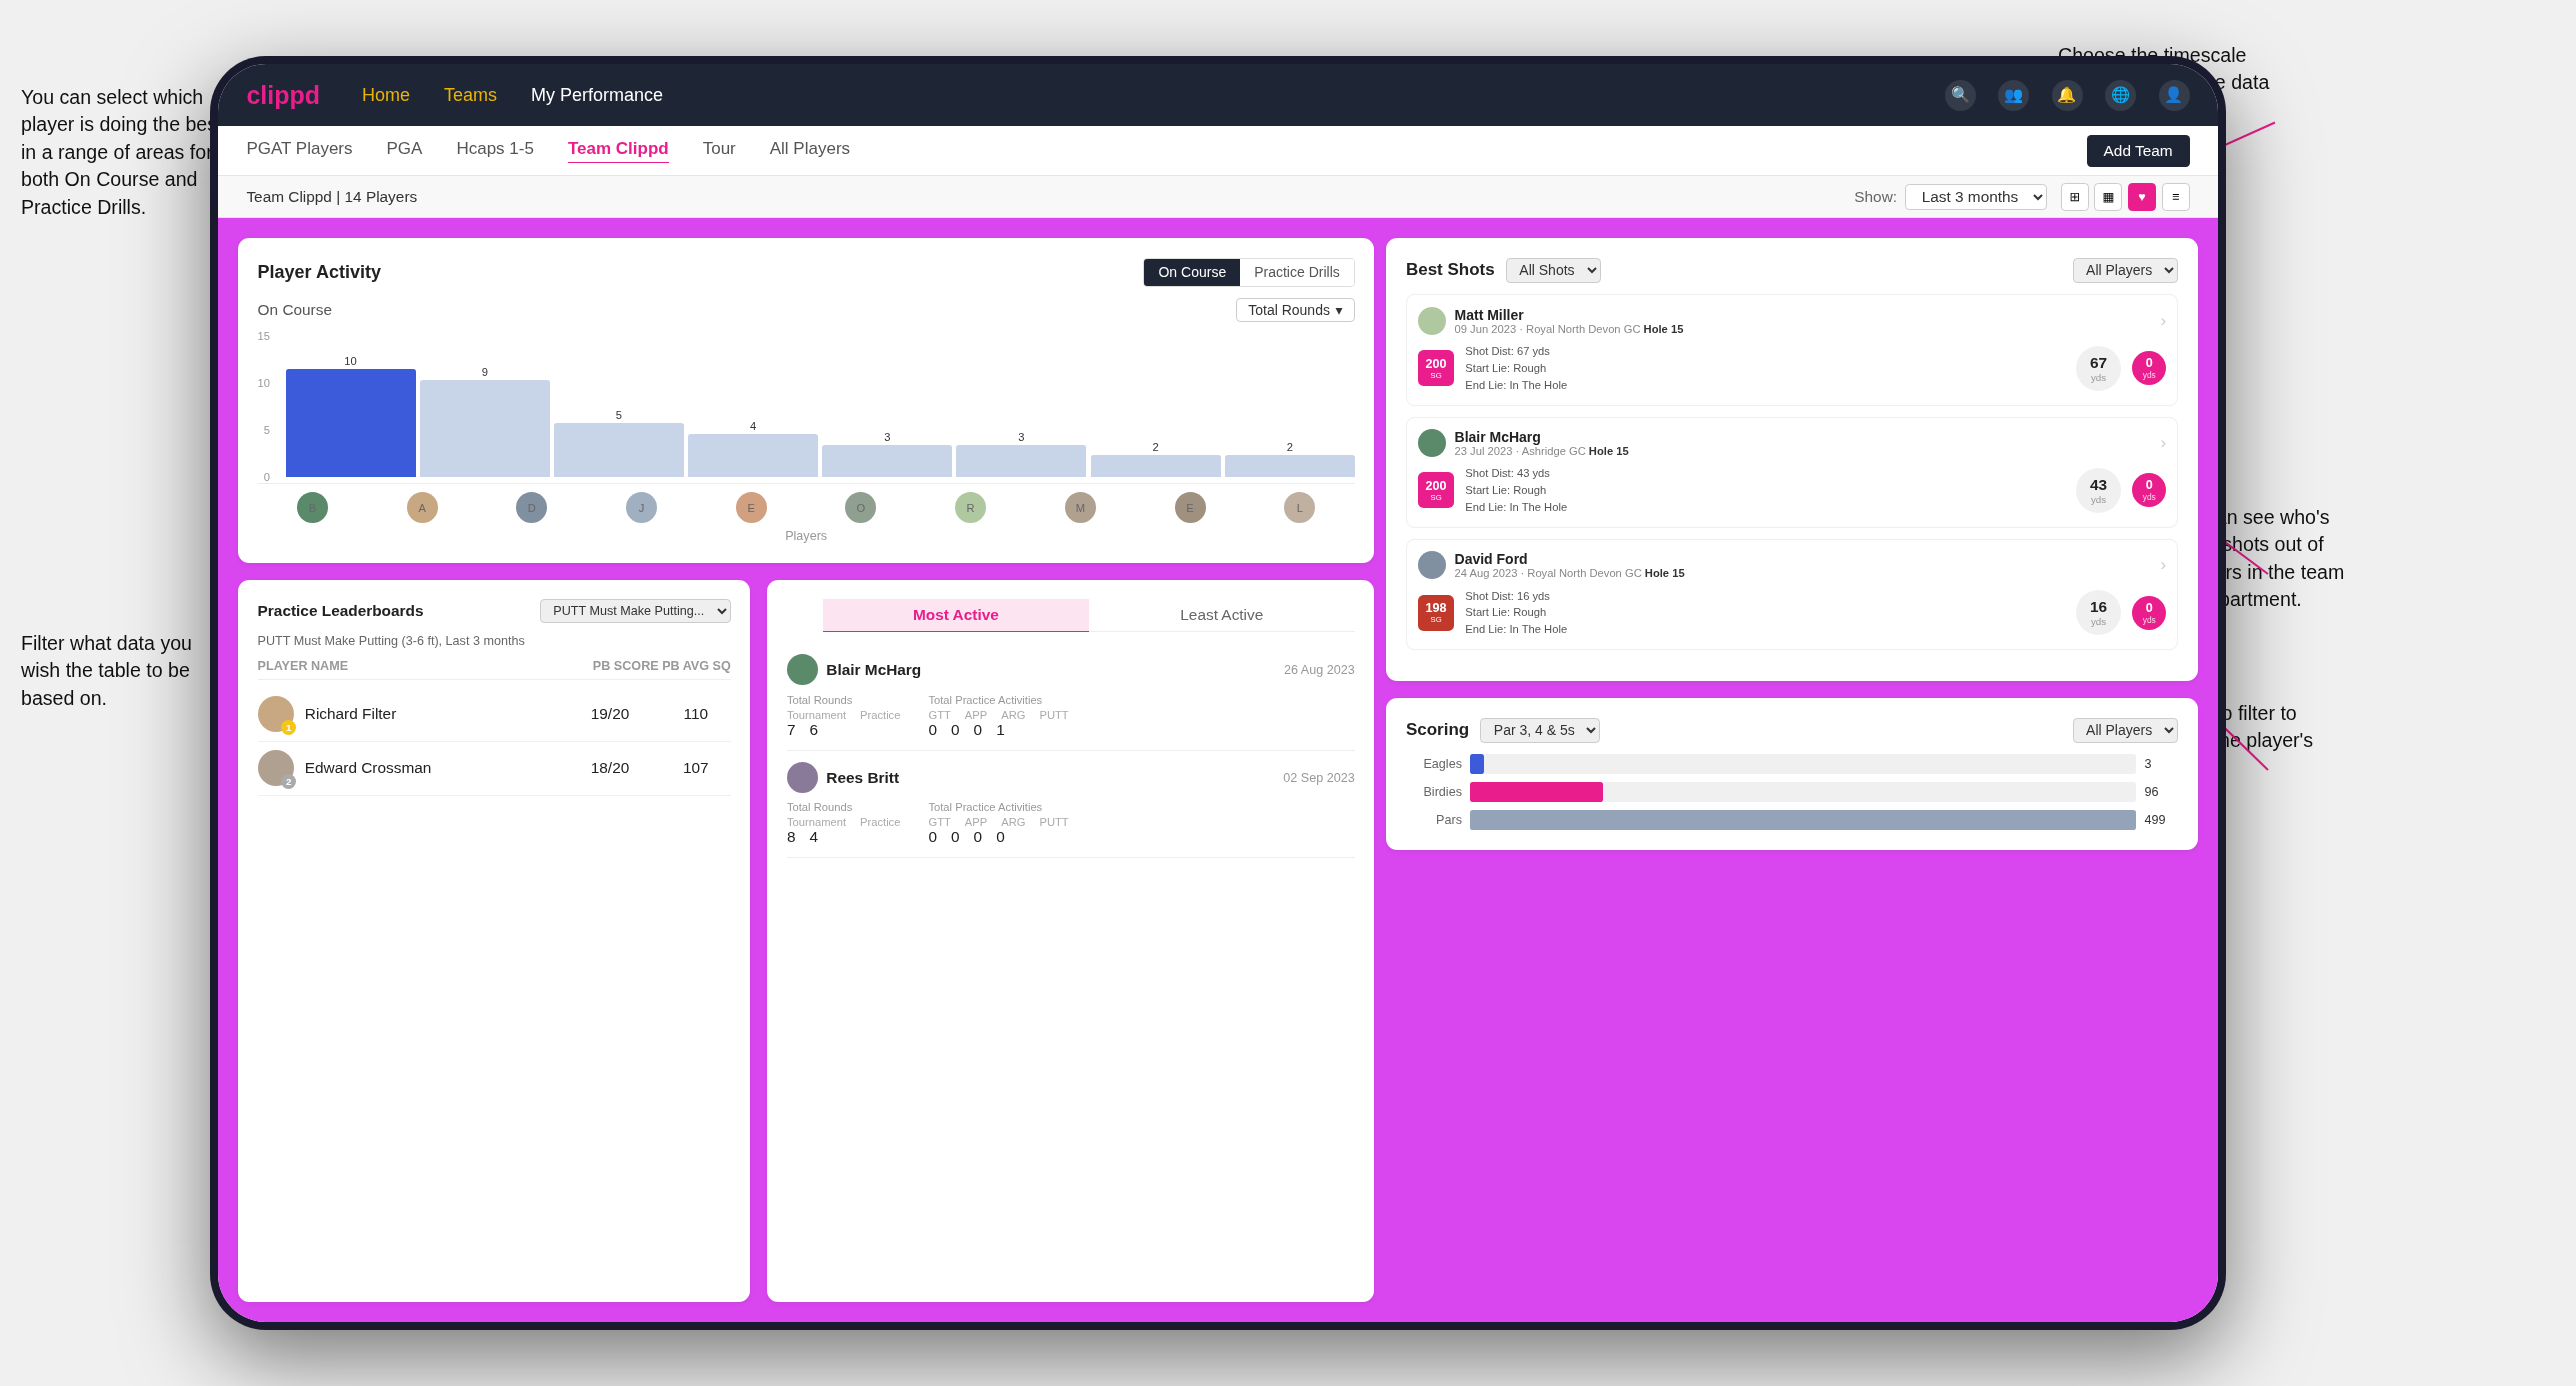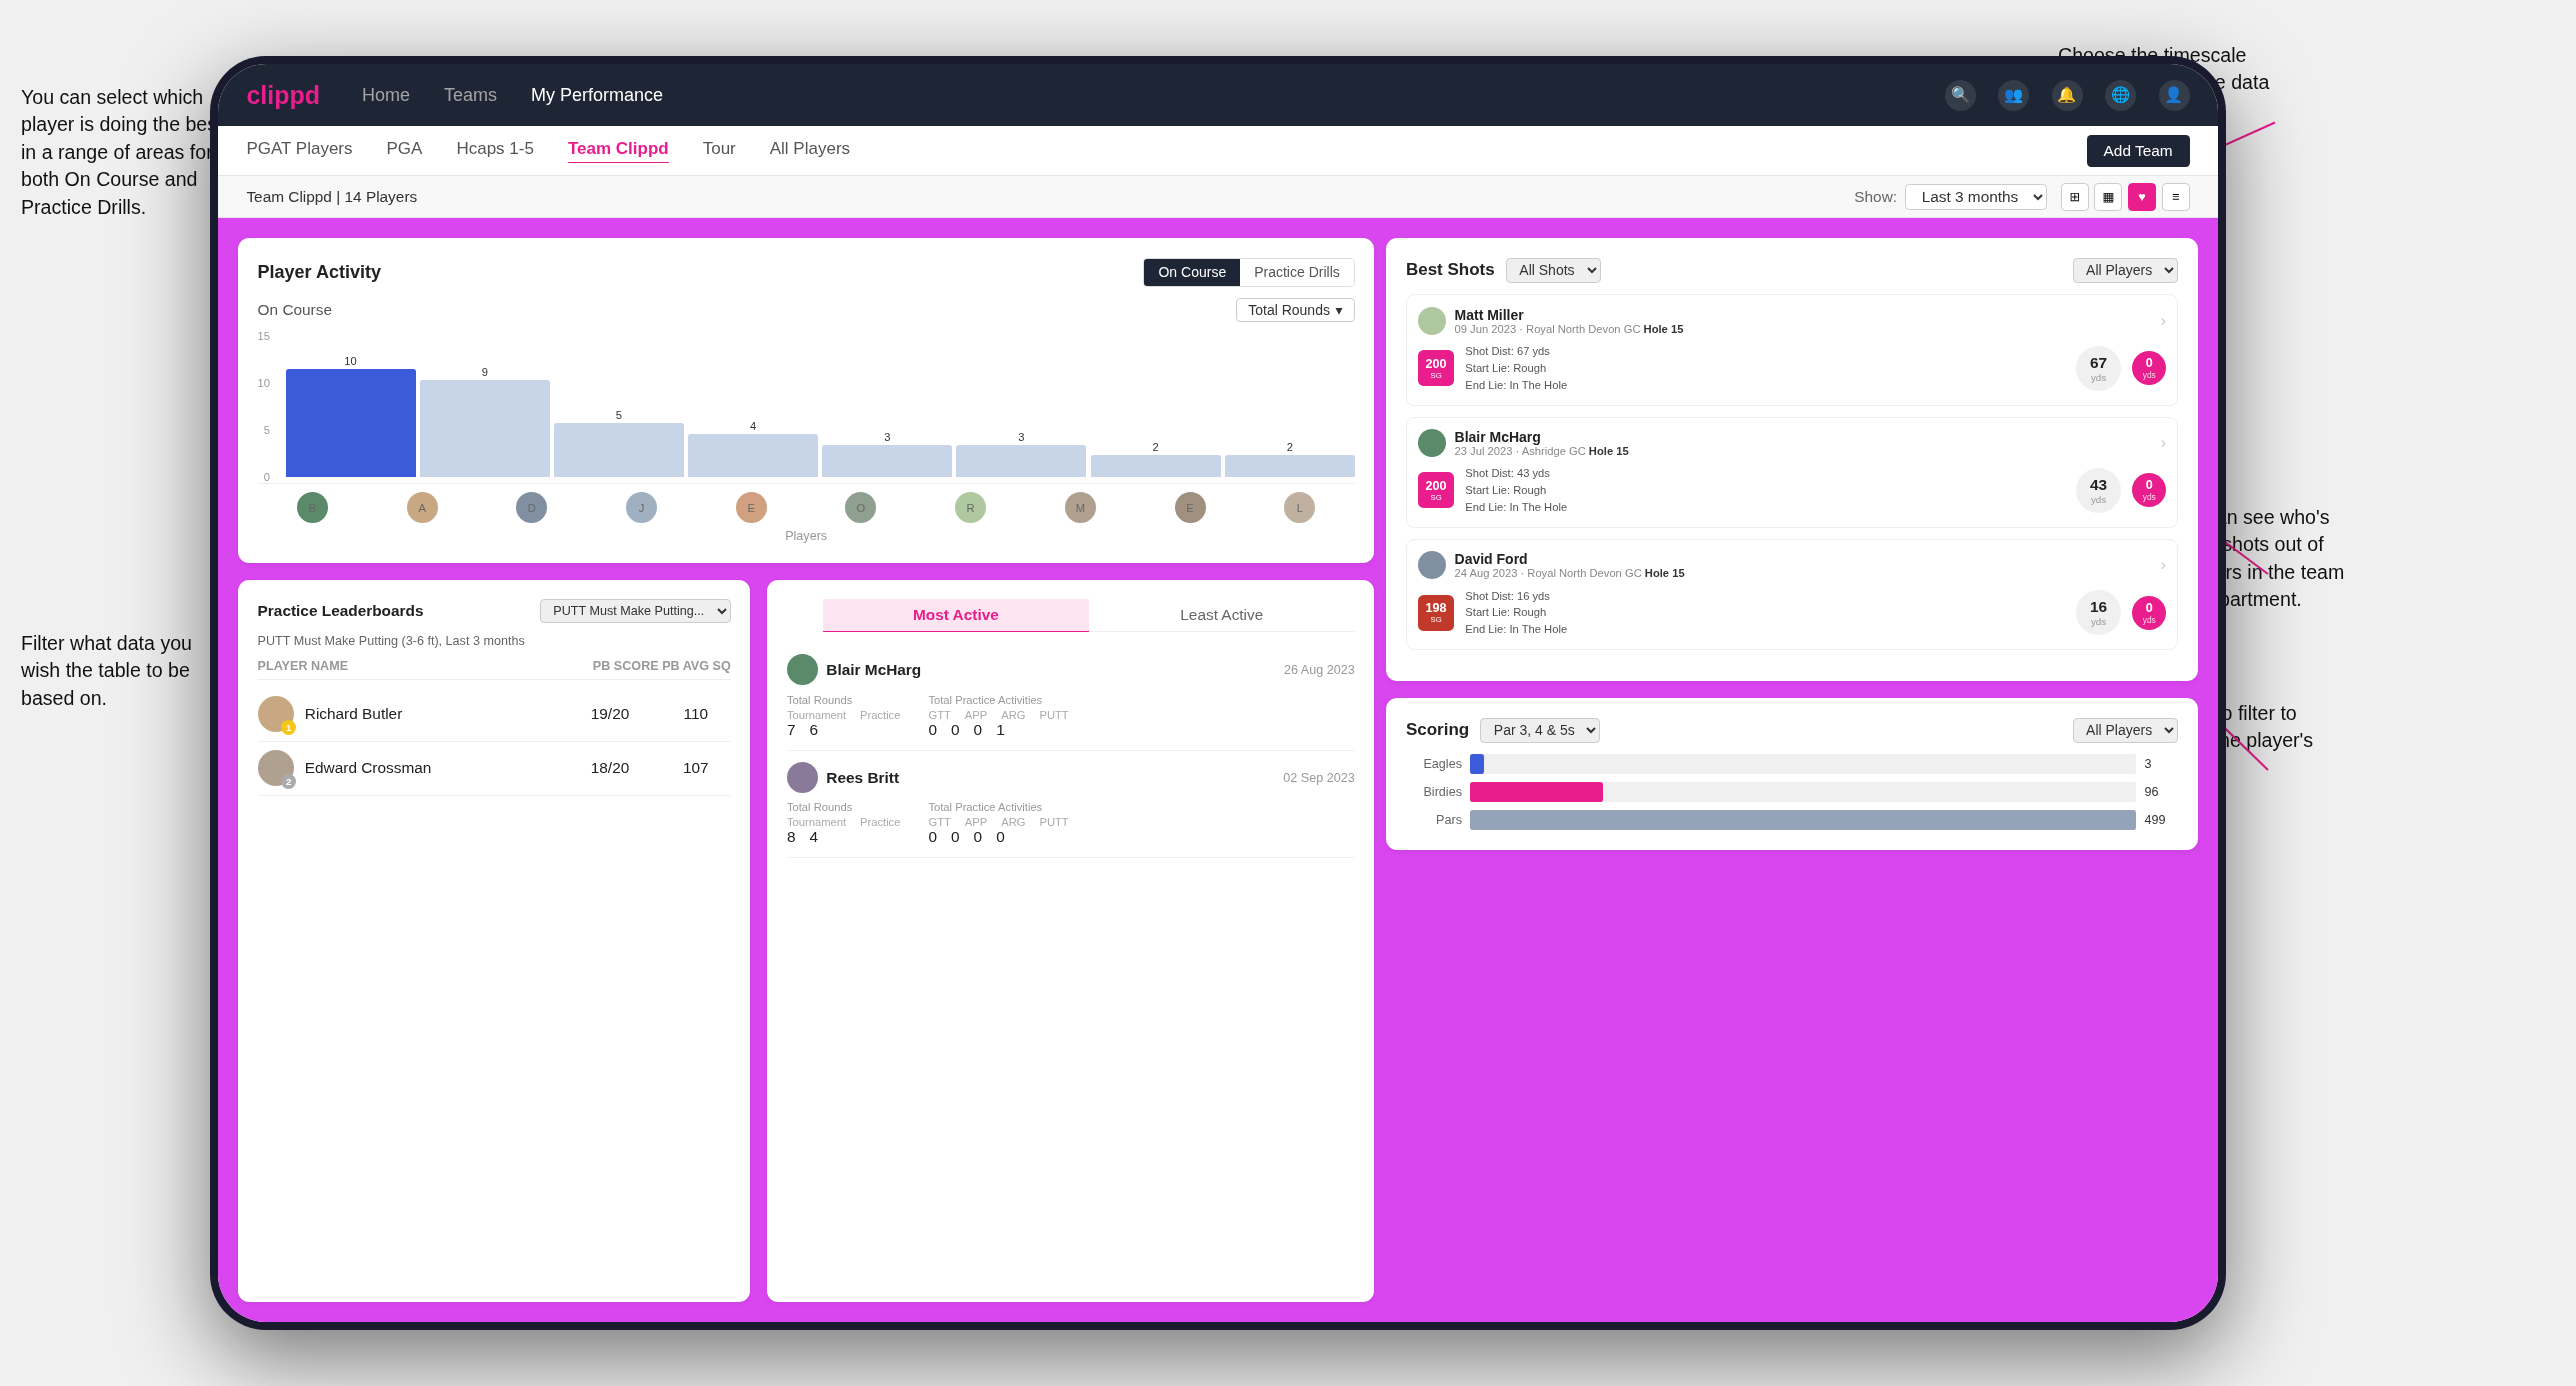--- a/index.html
+++ b/index.html
@@ -91,21 +91,21 @@
       font-size: 25px;
       font-weight: 700;
       margin-right: 42px;
     }
     .nav-items {
       display: flex;
       gap: 34px;
       flex: 1;
     }
     .nav-item {
-      color: #a3a3a3;
+      color: #eab308;
       font-size: 18px;
       cursor: pointer;
     }
     .nav-item.active {
       color: #fff;
     }
     .nav-icons {
       display: flex;
       gap: 22.4px;
       align-items: center;
@@ -913,21 +913,21 @@
             <div class="leaderboard-header-row">
               <span class="lb-name">PLAYER NAME</span>
               <span class="lb-score">PB SCORE</span>
               <span class="lb-avg">PB AVG SQ</span>
             </div>
             <div class="leaderboard-row">
               <div class="lb-rank-avatar">
                 <div class="lb-avatar" style="background:#c8a882;"></div>
                 <div class="lb-rank-badge">1</div>
               </div>
-              <span class="lb-player-name">Richard Butler</span>
+              <span class="lb-player-name">Richard Filter</span>
               <span class="lb-pb-score">19/20</span>
               <span class="lb-pb-avg">110</span>
             </div>
             <div class="leaderboard-row">
               <div class="lb-rank-avatar">
                 <div class="lb-avatar" style="background:#b0a090;"></div>
                 <div class="lb-rank-badge silver">2</div>
               </div>
               <span class="lb-player-name">Edward Crossman</span>
               <span class="lb-pb-score">18/20</span>

